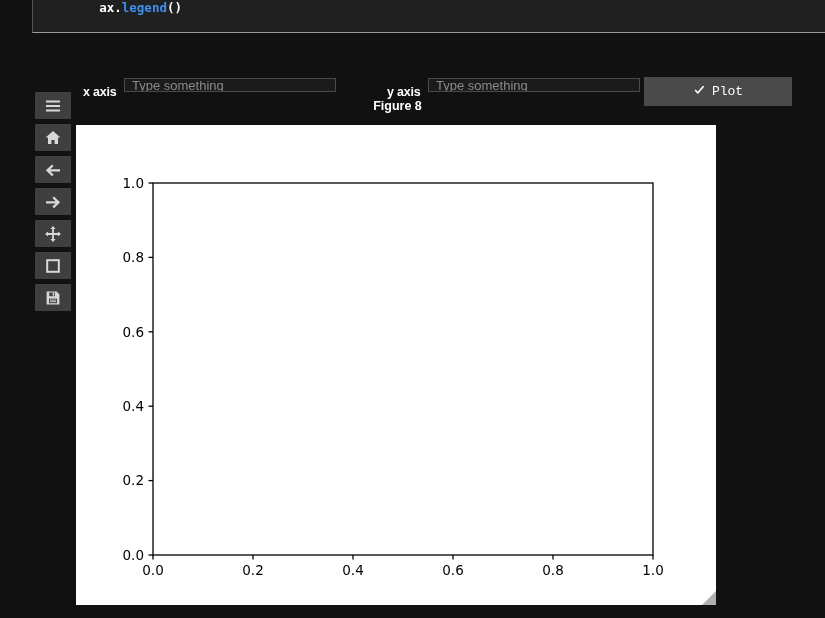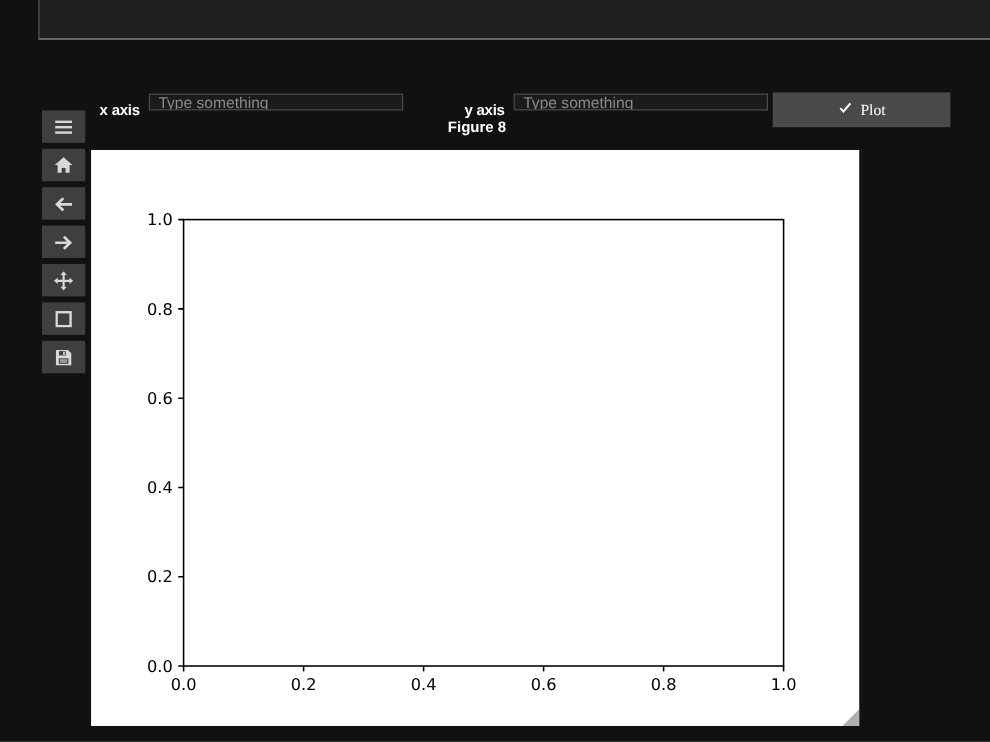--- a/index.html
+++ b/index.html
@@ -79,21 +79,21 @@
 
   #plot-button {
     position: absolute;
     left: 644px;
     top: 43px;
     width: 148px;
     height: 29px;
     background: #4a4a4a;
     border: none;
     color: #ffffff;
-    font-family: Liberation Serif, serif;
+    font-family: Liberation Mono, monospace;
     font-size: 13px;
     cursor: pointer;
     display: flex;
     align-items: center;
     justify-content: center;
     gap: 6px;
     padding: 0;
   }
   #plot-button .check {
     display: inline-block;
@@ -153,20 +153,21 @@
     width: 14px;
     height: 14px;
     pointer-events: auto;
     cursor: nwse-resize;
   }
 </style>
 </head>
 <body>
 
 <div id="code-panel">
+  <div class="code-line first"><span>        </span><span>ax.</span><span class="tok-fn">legend</span><span>()</span></div>
 </div>
 
 <div id="controls-row">
   <span class="field-label" id="label-x">x axis</span>
   <input class="text-input" id="input-x" type="text" placeholder="Type something" style="">
   <span class="field-label" id="label-y">y axis</span>
   <input class="text-input" id="input-y" type="text" placeholder="Type something" style="">
 
   <button id="plot-button">
     <span class="check">

